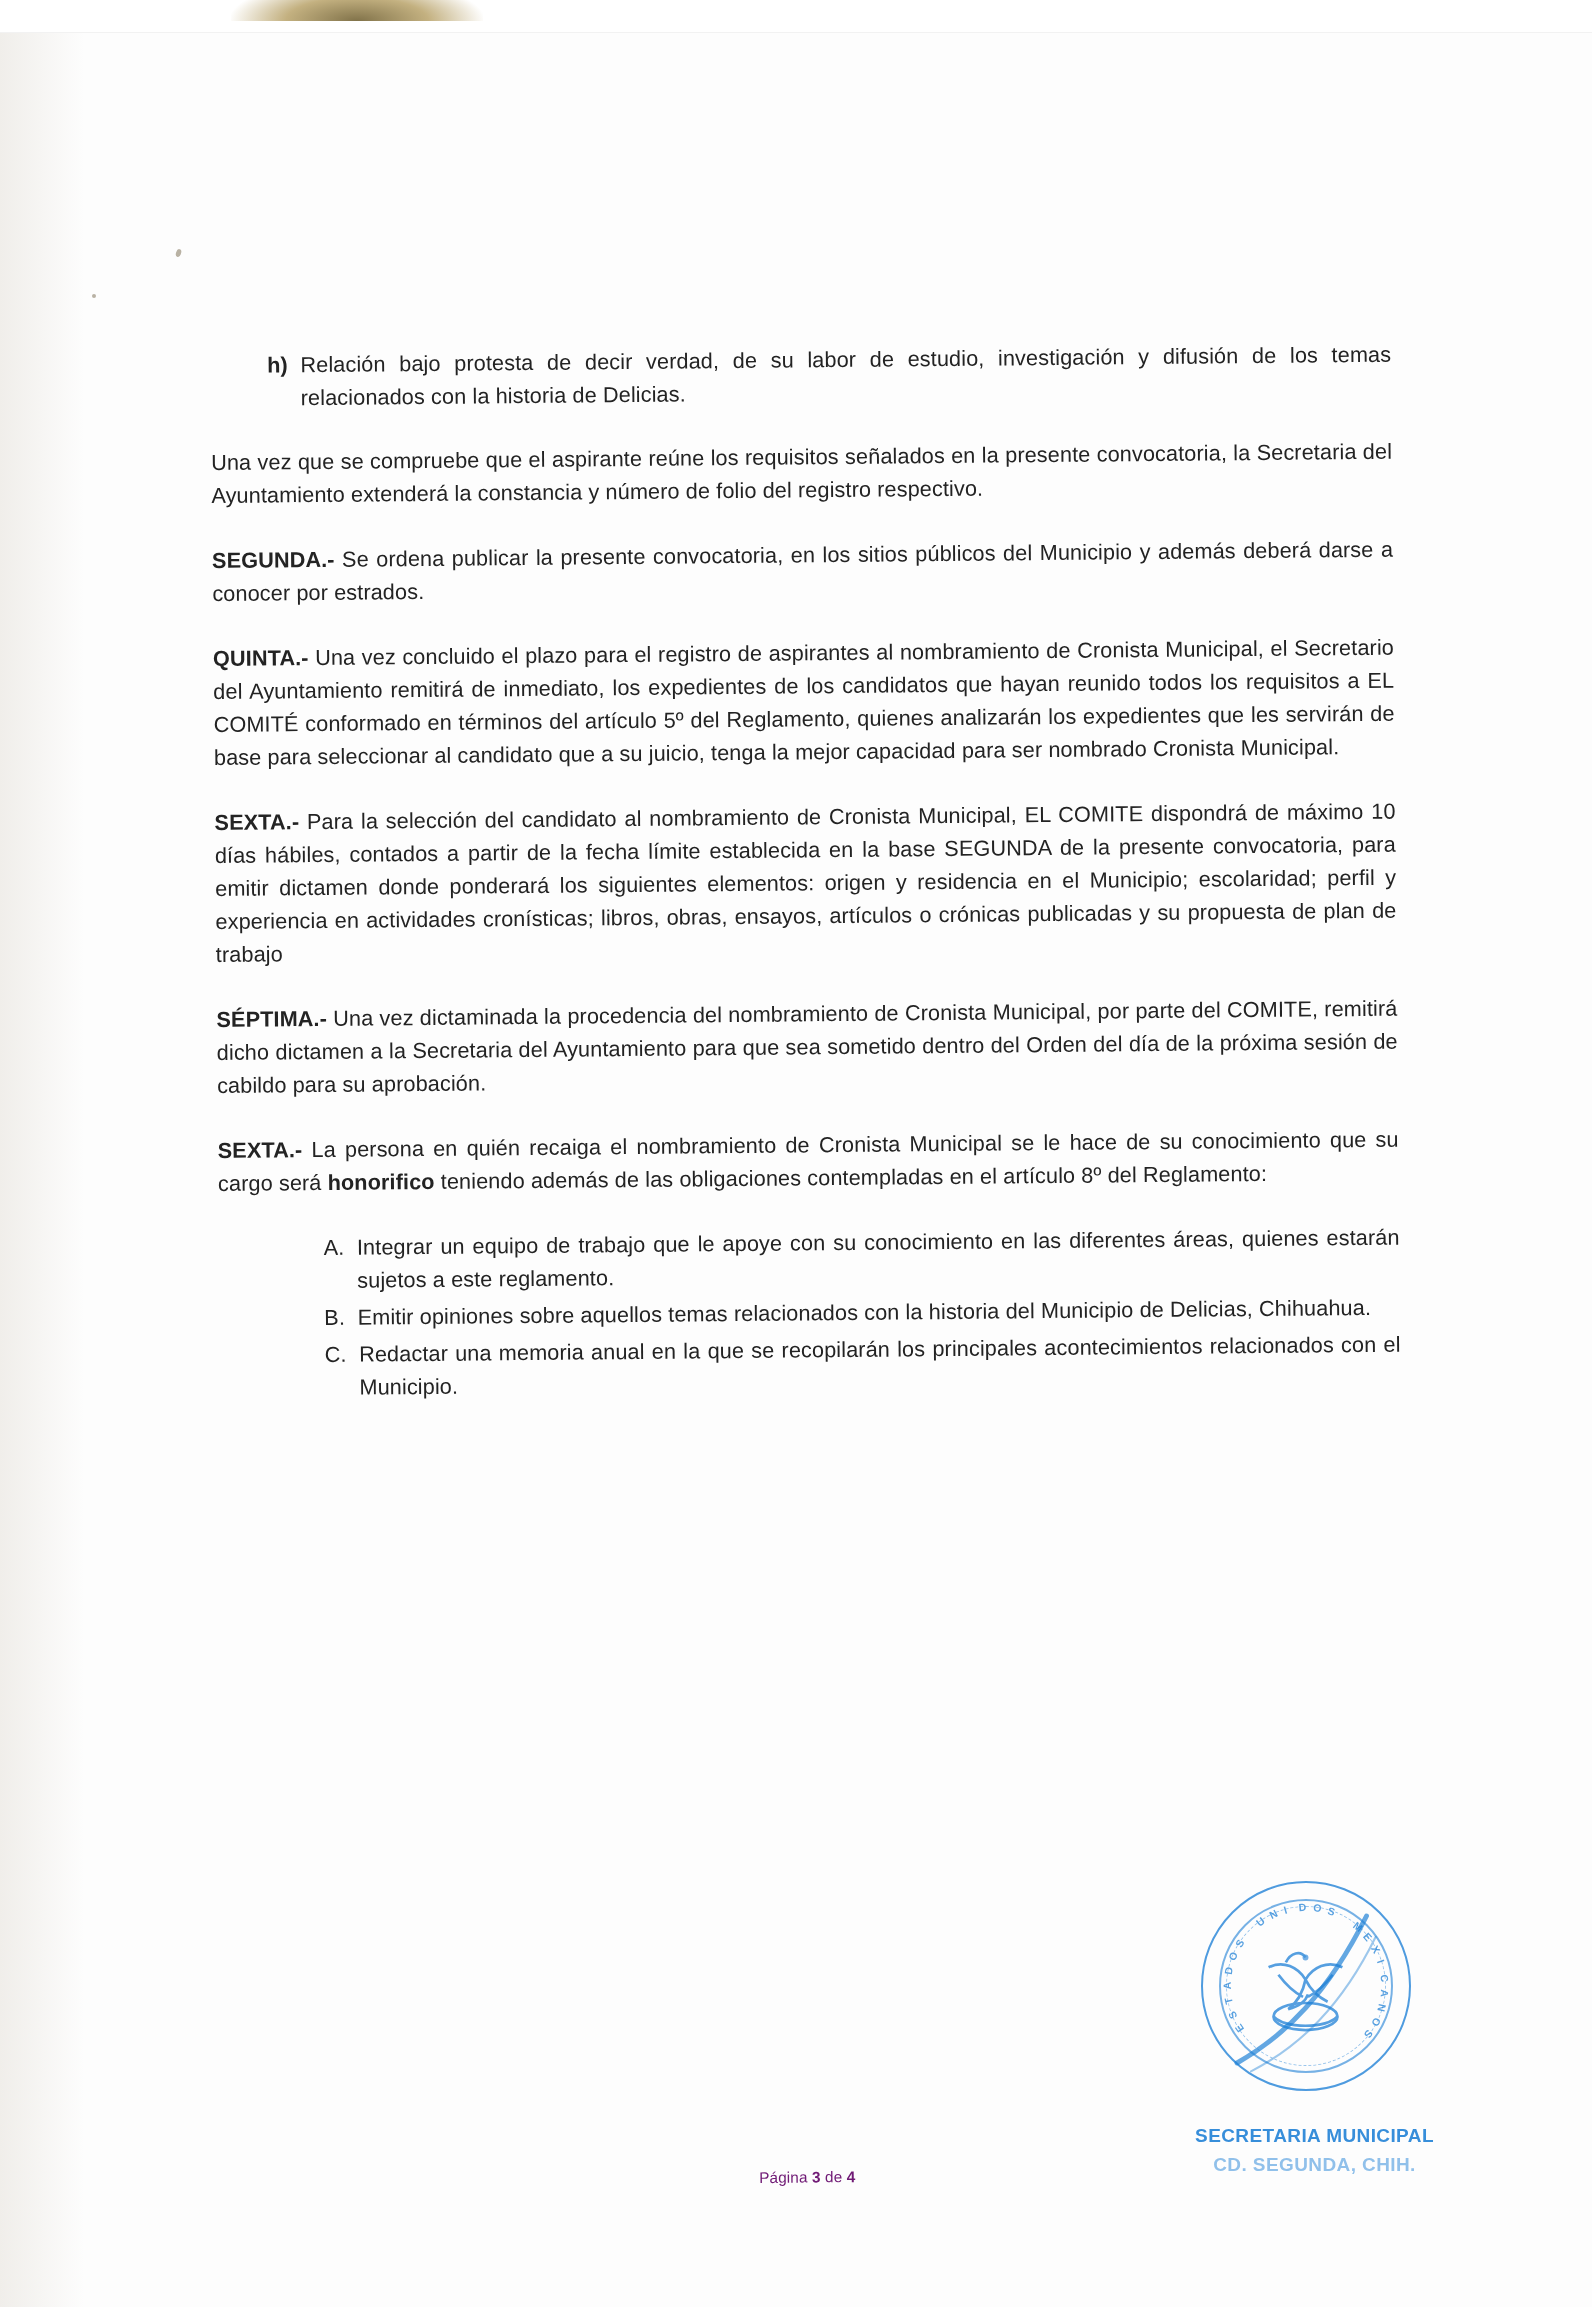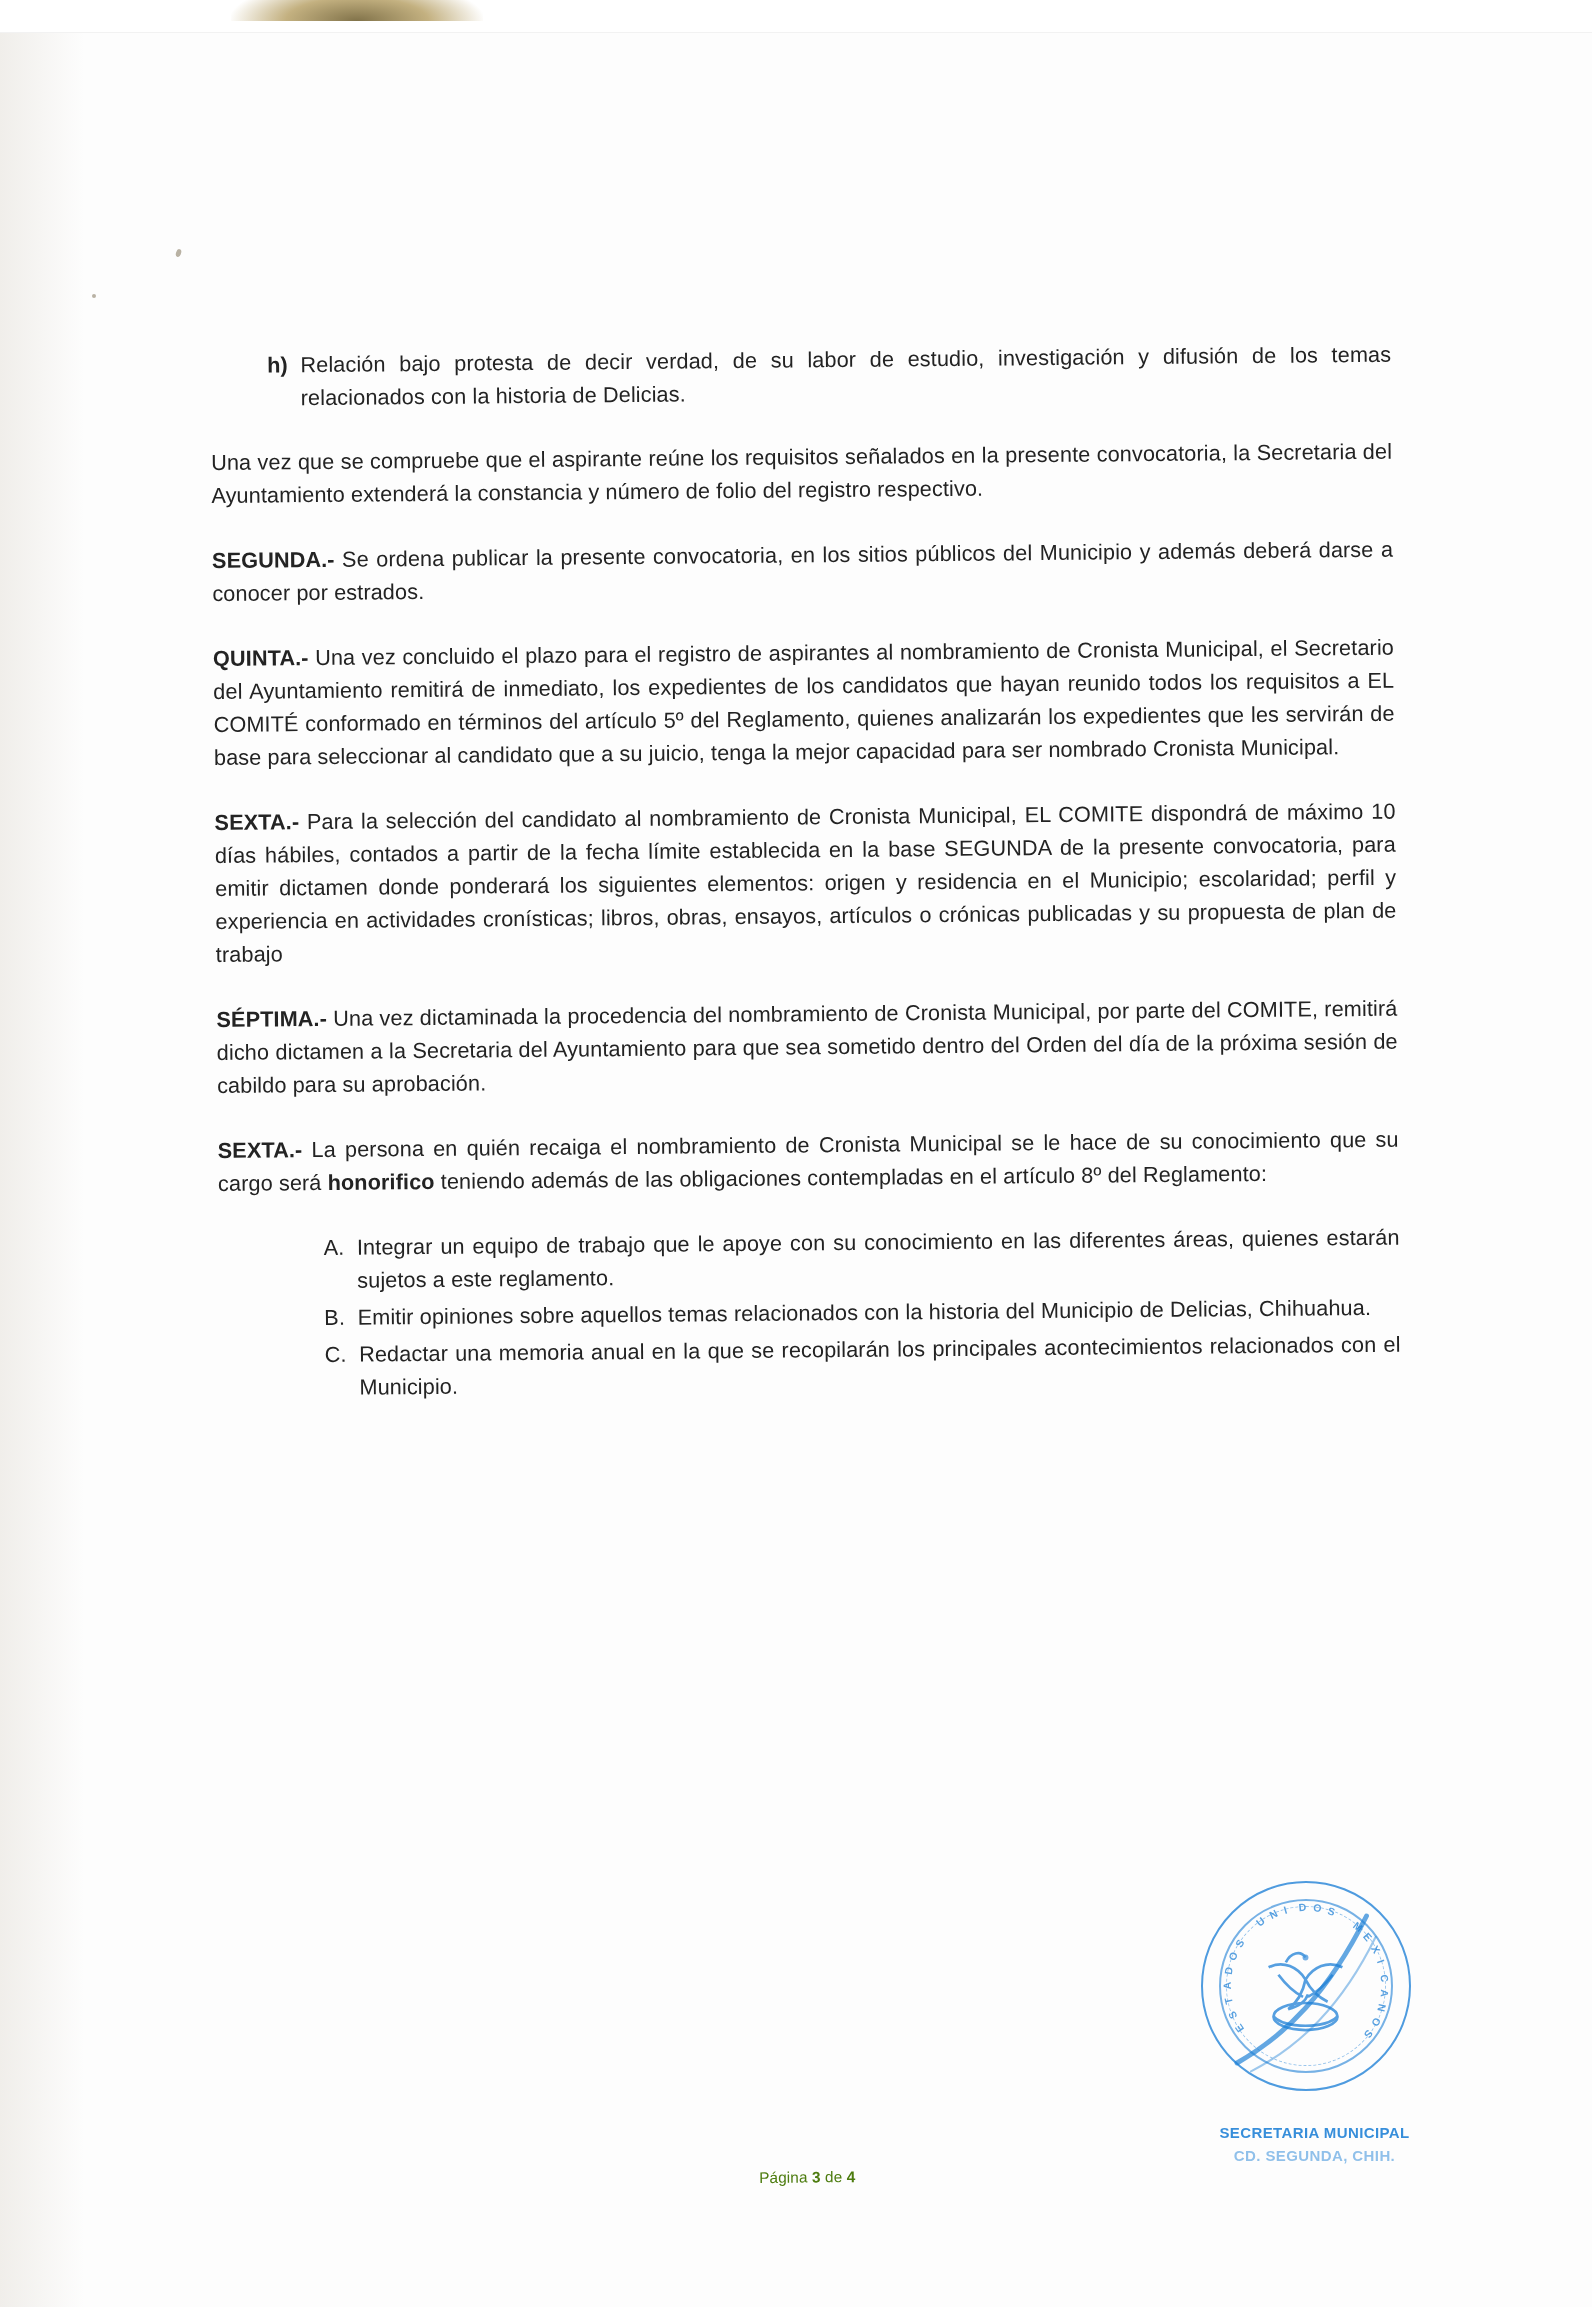--- a/index.html
+++ b/index.html
@@ -106,21 +106,21 @@
   .list-abc .li-row { margin-bottom: 4.2px; }
 
   b, .bold { font-weight: bold; }
 
   
   .footer-page {
     position: absolute;
     left: 759px;
     top: 2169px;
     font-size: 15.4px;
-    color: #4d7c0f;
+    color: #701a75;
     letter-spacing: 0.1px;
     transform: rotate(-0.55deg);
     transform-origin: 0 0;
   }
   .footer-page b { font-weight: bold; }
 
   
   .seal {
     position: absolute;
     left: 1201px;
@@ -169,21 +169,21 @@
     width: 123px; height: 130px;
     opacity: .82;
   }
   .stamp-lines {
     position: absolute;
     left: 1119px;
     top: 2122px;
     width: 391px;
     text-align: center;
     color: #1c7fd6;
-    font-size: 15px;
+    font-size: 19px;
     font-weight: bold;
     letter-spacing: 0.4px;
     line-height: 1.5;
     opacity: .88;
     pointer-events: none;
   }
   .stamp-lines .faded { opacity: .55; }
   
   .stamp-swoosh {
     position: absolute;

